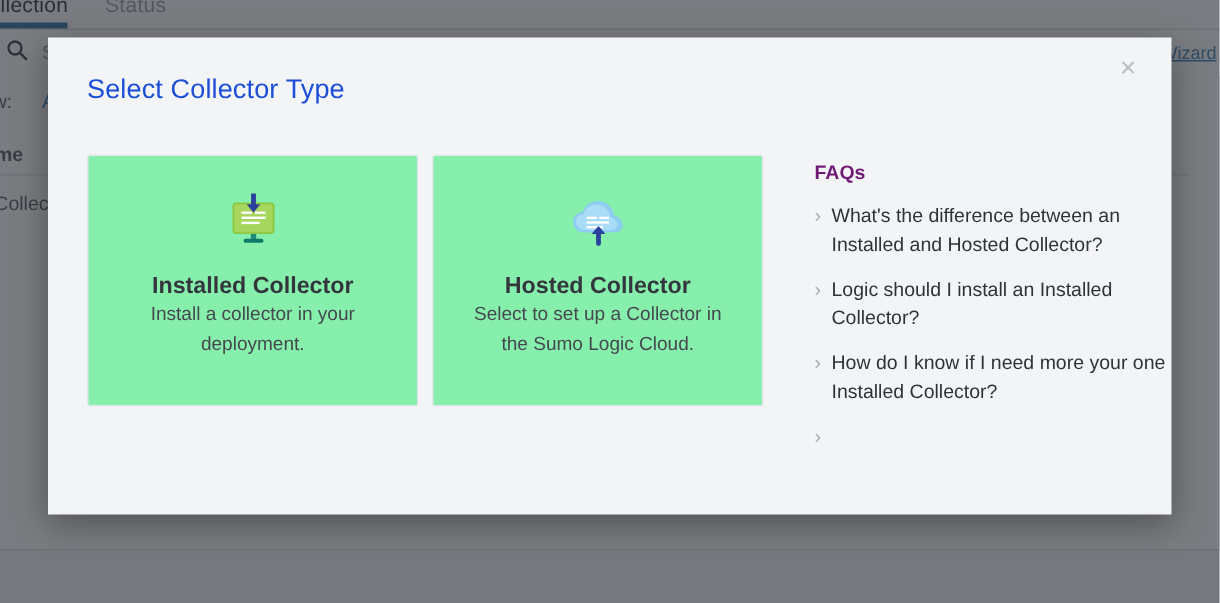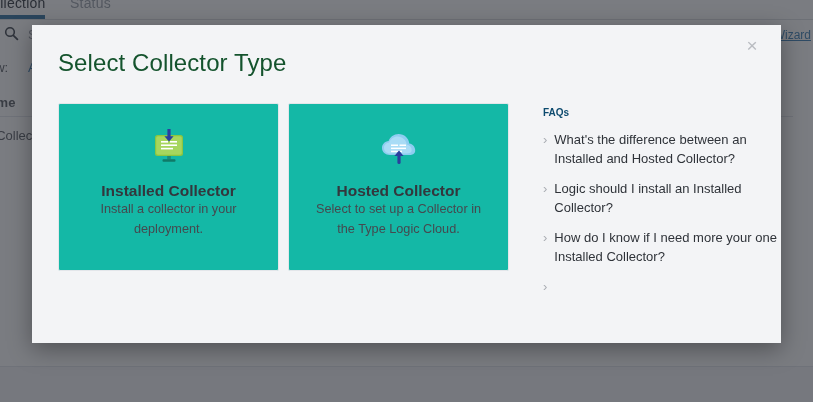--- a/index.html
+++ b/index.html
@@ -82,35 +82,35 @@
   }
   #modal-close {
     position: absolute; right: 16px; top: 8px;
     width: 26px; height: 26px;
     display: flex; align-items: center; justify-content: center;
     font-size: 19px; color: #b9bcc1; cursor: pointer;
     font-family: "Liberation Sans", sans-serif;
   }
   #modal-title {
     position: absolute; left: 26px; top: 24px;
-    font-size: 24px; font-weight: 400; color: #14532d;
+    font-size: 18px; font-weight: 400; color: #1d4ed8;
     letter-spacing: .1px;
   }
   #modal-body {
     position: absolute; left: 0; top: 78px; right: 0; bottom: 0;
     display: flex;
   }
 
   .card-area {
     display: flex; gap: 9px;
     padding-left: 26px;
   }
   .card {
     width: 221px; height: 168px;
-    background: #14b8a6;
+    background: #86efac;
     border: 1px solid #e3e6ea;
     border-radius: 2px;
     display: flex; flex-direction: column; align-items: center;
     padding-top: 24px;
     cursor: pointer;
   }
   .card-icon { height: 44px; display:flex; align-items:center; justify-content:center; }
   .card-title {
     margin-top: 10px;
     font-size: 15.5px; font-weight: bold; color: #33373d;
@@ -120,21 +120,21 @@
     text-align: center; width: 178px;
   }
 
   
   #faqs {
     margin-left: 34px;
     padding-top: 4px;
     width: 250px;
   }
   #faq-heading {
-    font-size: 10px; font-weight: bold; color: #0c4a6e;
+    font-size: 13px; font-weight: bold; color: #701a75;
     margin-bottom: 13px;
   }
   .faq-item {
     display: flex; gap: 7px;
     margin-bottom: 12px;
     cursor: pointer;
   }
   .faq-chevron {
     color: #a9adb3; font-size: 13px; line-height: 1.35;
     flex-shrink: 0; font-weight: 300;
@@ -212,21 +212,21 @@
             <path d="M13 24.4 C9.6 24.4 7 21.9 7 18.9 C7 16 9.3 13.7 12.2 13.5 C13.2 10 16.6 7.4 20.6 7.4 C25.4 7.4 29.3 11 29.7 15.6 C32.6 16.1 34.7 18.4 34.7 21.2 C34.7 23.5 32.6 24.4 29.5 24.4 Z" fill="#a9dcf6"></path>
             <rect x="14" y="15.5" width="7" height="1.5" fill="#ffffff"></rect>
             <rect x="22.5" y="15.5" width="6.5" height="1.5" fill="#ffffff"></rect>
             <rect x="14" y="18.6" width="15" height="1.5" fill="#ffffff"></rect>
             <rect x="14" y="21.7" width="11" height="1.5" fill="#ffffff"></rect>
             <path d="M22 33.4 L22 24.4" stroke="#2b3f9e" stroke-width="3.2" stroke-linecap="round"></path>
             <path d="M17.4 27 L22 21.6 L26.6 27 Z" fill="#2b3f9e"></path>
           </svg>
         </div>
         <div class="card-title">Hosted Collector</div>
-        <div class="card-desc">Select to set up a Collector in the Type Logic Cloud.</div>
+        <div class="card-desc">Select to set up a Collector in the Sumo Logic Cloud.</div>
       </div>
 
     </div>
 
     <div id="faqs">
       <div id="faq-heading">FAQs</div>
 
       <div class="faq-item">
         <span class="faq-chevron">›</span>
         <span class="faq-text">What's the difference between an Installed and Hosted Collector?</span>

